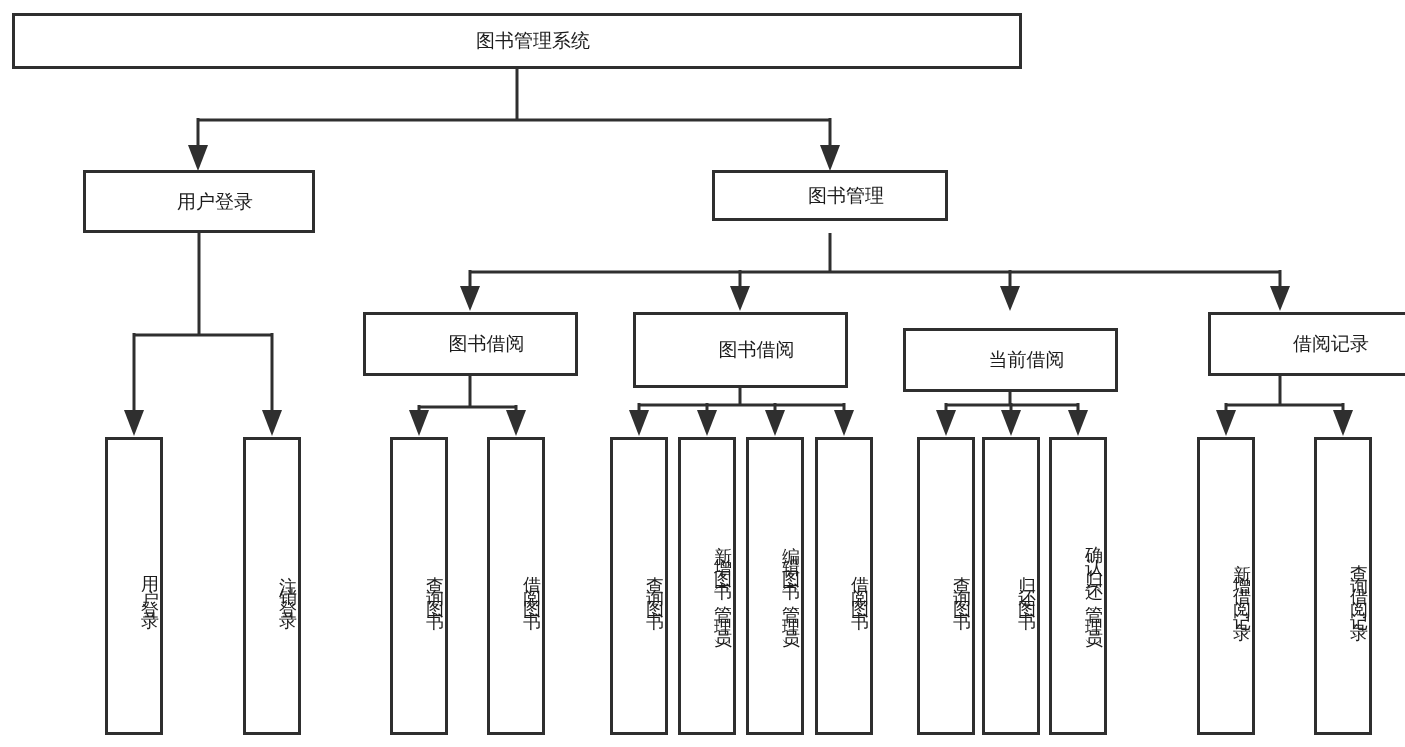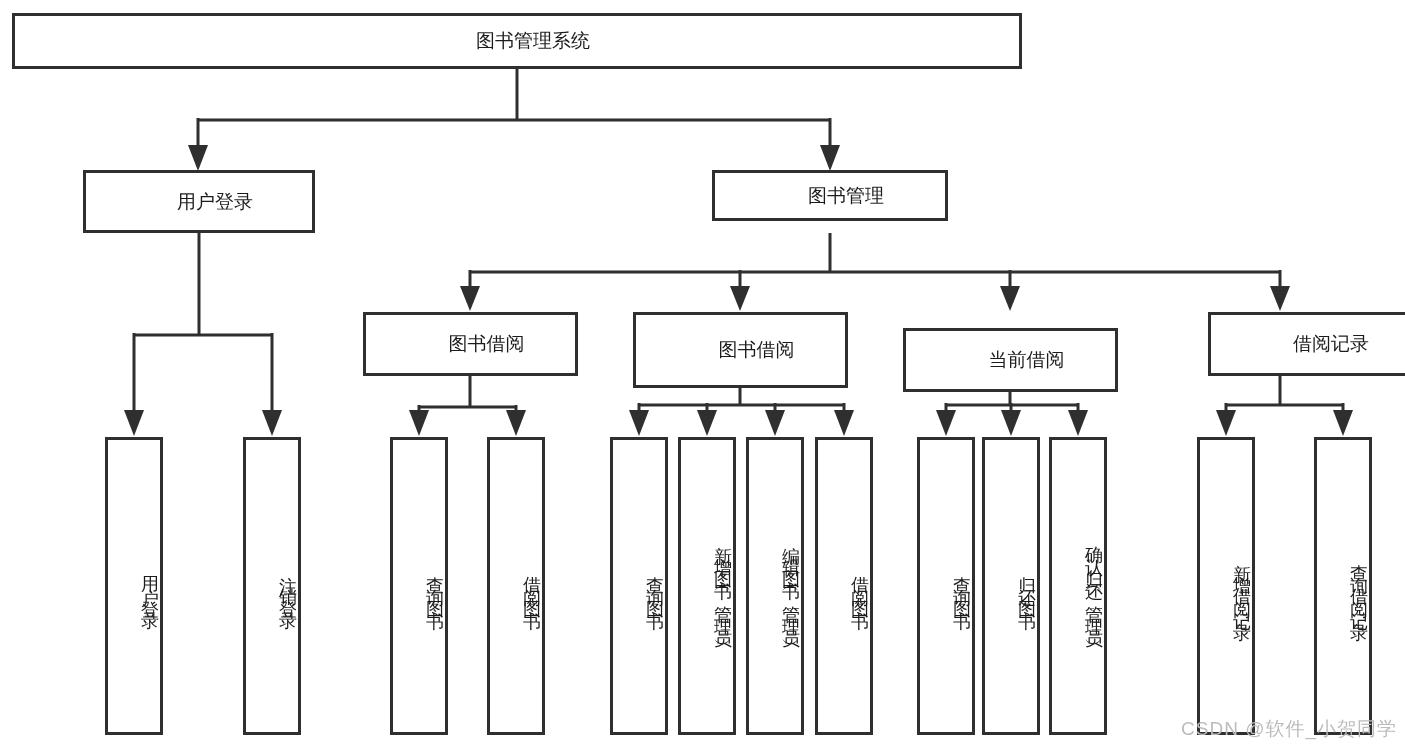--- a/index.html
+++ b/index.html
@@ -168,14 +168,13 @@
   <div class="node v leaf" id="v-bbe">编辑图书（管理员）</div>
   <div class="node v leaf" id="v-bbb">借阅图书</div>
 
   <div class="node v leaf" id="v-cbq">查询图书</div>
   <div class="node v leaf" id="v-cbr">归还图书</div>
   <div class="node v leaf" id="v-cbc">确认归还（管理员）</div>
 
   <div class="node v leaf" id="v-rna">新增借阅记录</div>
   <div class="node v leaf" id="v-rnq">查询借阅记录</div>
 
-  <div class="watermark">CSDN @软件_小贺同学</div>
 </div>
 
 </body></html>

